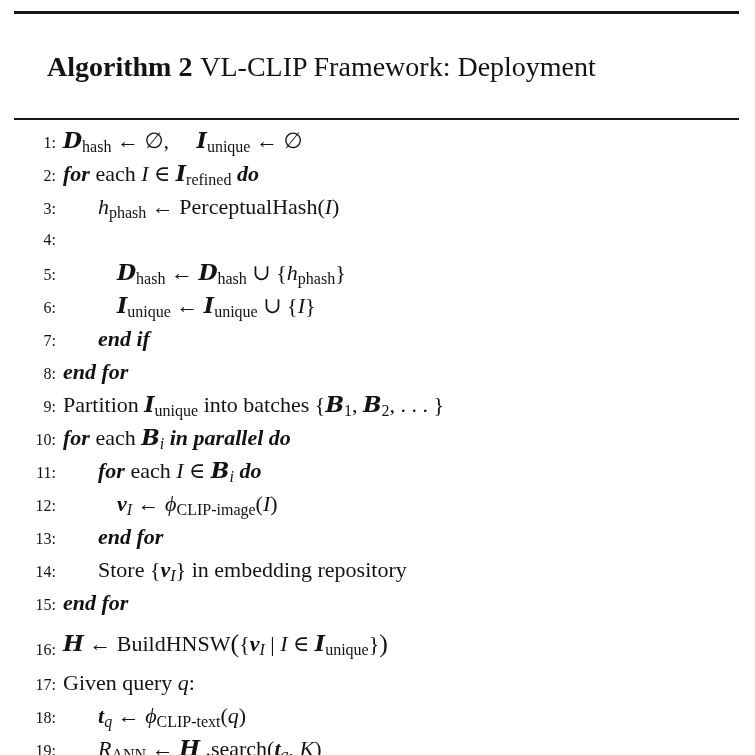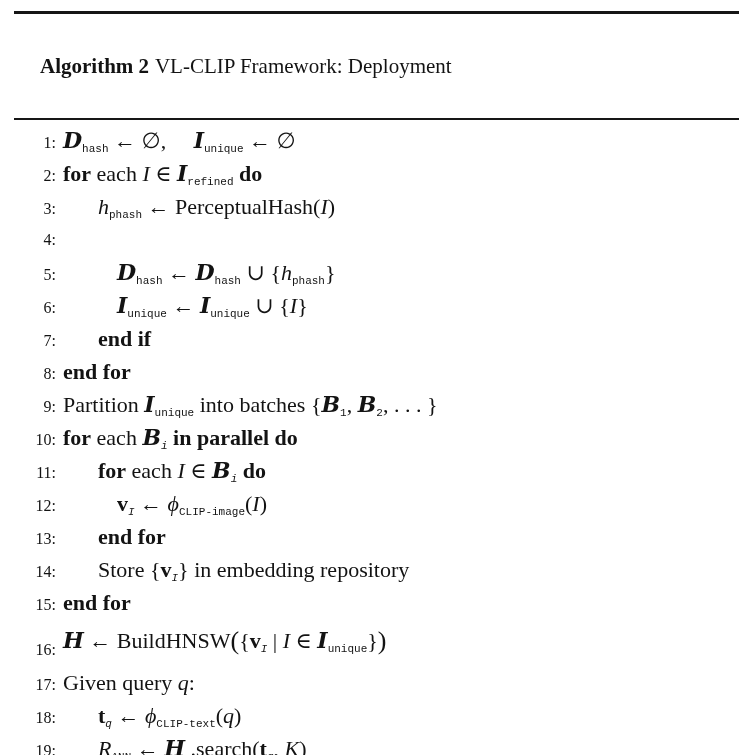--- a/index.html
+++ b/index.html
@@ -23,21 +23,21 @@
   .rule-thick {
     height: 3px;
     margin: 11px 16px 0 14px;
   }
   .rule-thin {
     height: 2px;
     margin: 2px 16px 0 14px;
   }
   .title-row {
     margin: 3px 16px 0 19px;
-    font-size: 21px;
+    font-size: 28px;
     line-height: 33px;
     white-space: pre-wrap;
   }
   .title-bold {
     font-weight: bold;
   }
   .title-rest {
     margin-left: 0.28em;
   }
   .algo-body {
@@ -63,31 +63,30 @@
     color: #131313;
   }
   .content {
     margin-left: 7px;
     white-space: pre-wrap;
   }
   .content.indent-1 { margin-left: 42px; }
   .content.indent-2 { margin-left: 61px; }
   .content span { white-space: pre-wrap; }
   .seg-n { }
-  .seg-b { font-weight: bold; }
+  .seg-b { font-weight: bold; font-style: italic; }
   .seg-i { font-style: italic; }
   .seg-c {
     font-family: "DejaVu Serif", serif;
     font-style: italic;
     font-weight: 600;
   }
   .seg-s, .seg-si {
-    font-size: 11px;
+    font-size: 16px;
     vertical-align: -4px;
-    font-family: Liberation Mono, monospace;
   }
   .seg-si { font-style: italic; }
   .seg-bp {
     font-size: 26px;
     position: relative;
     top: 1px;
   }
 </style>
 </head>
 <body>

